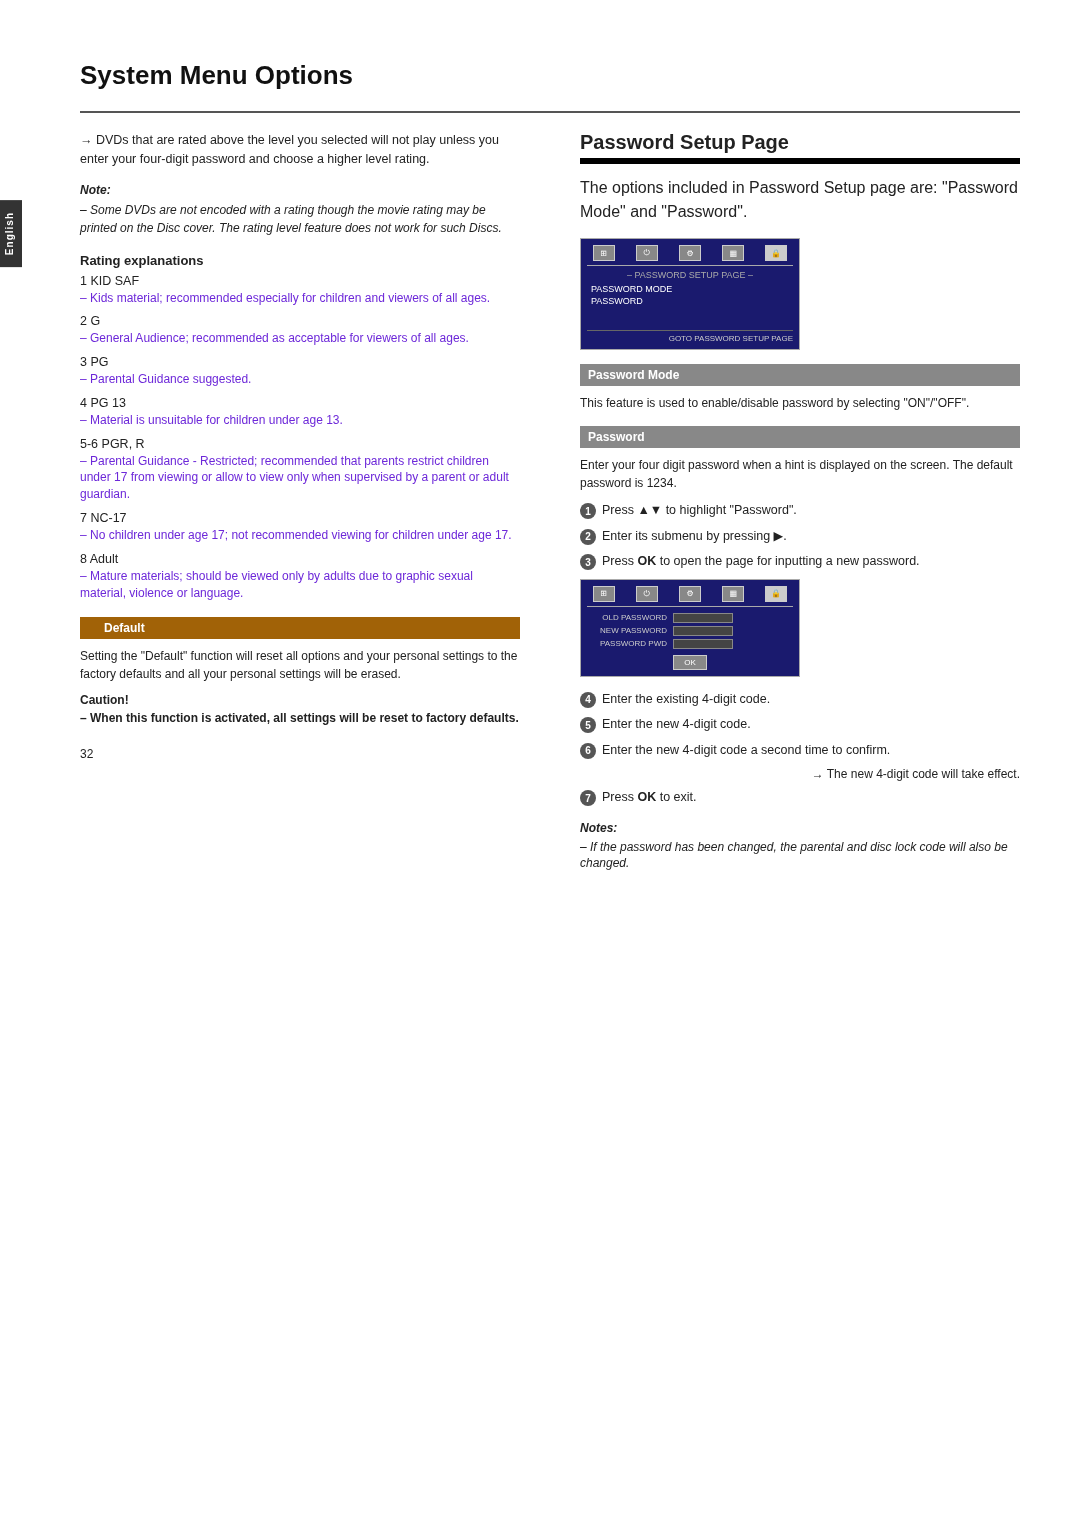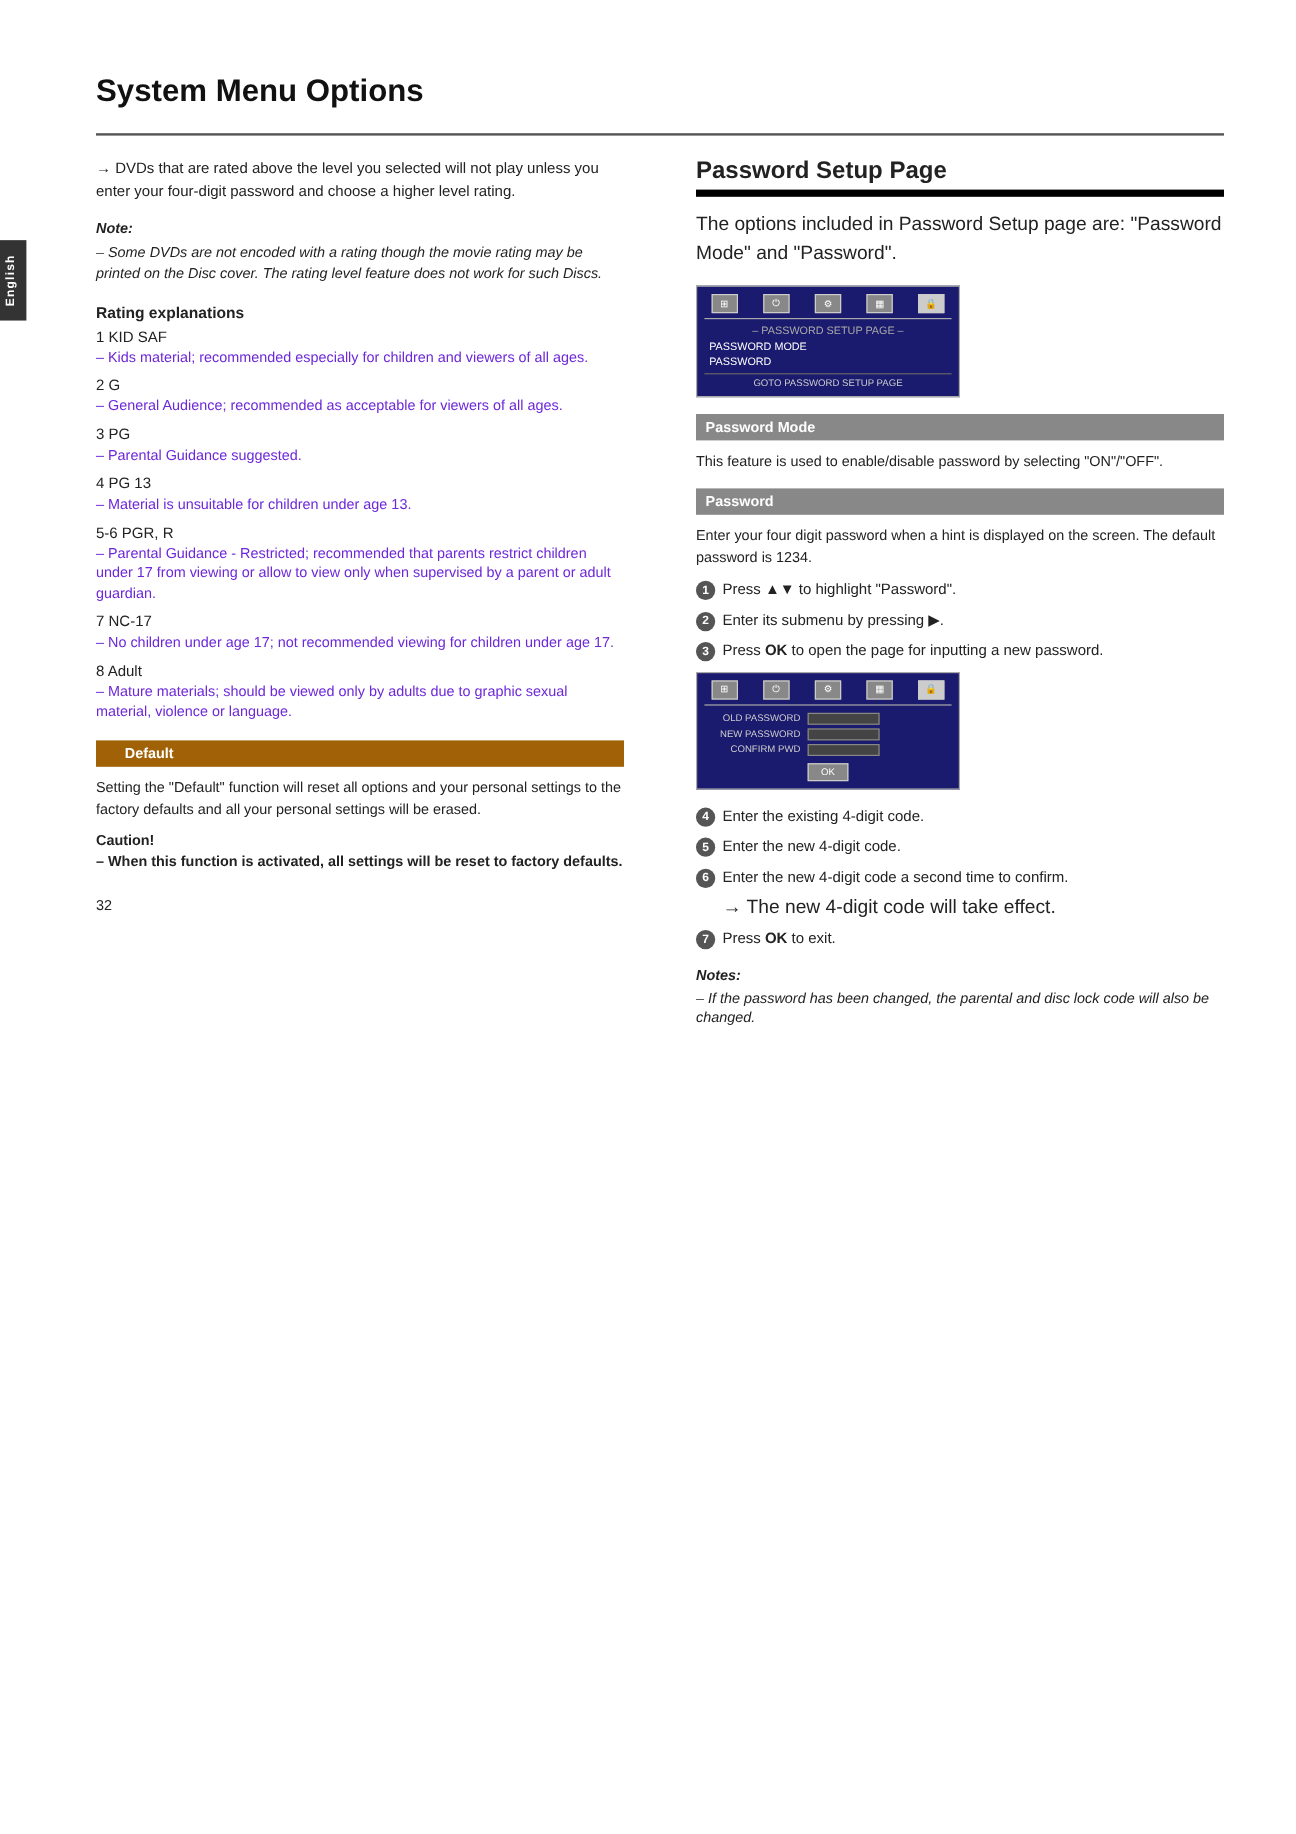--- a/index.html
+++ b/index.html
@@ -200,26 +200,26 @@
       margin-bottom: 3px;
     }
 
     .menu-mock-item {
       font-size: 9px;
       color: #fff;
       padding: 1px 4px;
     }
 
     .menu-mock-footer {
-      margin-top: 4px;
+      margin-top: 23px;
       border-top: 1px solid #666;
       padding-top: 3px;
       font-size: 8px;
       color: #ccc;
-      text-align: center;
+      text-align: right;
     }
 
     .subsection-box {
       background: #888;
       color: #fff;
       font-size: 12px;
       font-weight: bold;
       padding: 4px 8px;
       margin-bottom: 8px;
       margin-top: 14px;
@@ -450,40 +450,40 @@
       </div>
       <div class="pwd-mock-row">
         <div class="pwd-mock-label">OLD PASSWORD</div>
         <div class="pwd-mock-field"></div>
       </div>
       <div class="pwd-mock-row">
         <div class="pwd-mock-label">NEW PASSWORD</div>
         <div class="pwd-mock-field"></div>
       </div>
       <div class="pwd-mock-row">
-        <div class="pwd-mock-label">CONFIRM PWD</div>
+        <div class="pwd-mock-label">PASSWORD PWD</div>
         <div class="pwd-mock-field"></div>
       </div>
       <div class="pwd-mock-ok">
         <div class="pwd-mock-ok-btn">OK</div>
       </div>
     </div>
           <div class="step-item">
             <div class="step-circle">4</div>
             <div class="step-text">Enter the existing 4-digit code.</div>
           </div>
           <div class="step-item">
             <div class="step-circle">5</div>
             <div class="step-text">Enter the new 4-digit code.</div>
           </div>
           <div class="step-item">
             <div class="step-circle">6</div>
             <div class="step-text">Enter the new 4-digit code a second time to confirm.</div>
           </div>
-          <div style="margin-left: 22px; margin-bottom: 8px; font-size: 16px;">→ The new 4-digit code will take effect.</div>
+          <div style="margin-left: 22px; margin-bottom: 8px; font-size: 12px; text-align: right;">→ The new 4-digit code will take effect.</div>
           <div class="step-item">
             <div class="step-circle">7</div>
             <div class="step-text">Press <b>OK</b> to exit.</div>
           </div>
           <div class="notes-block">
             <div class="notes-label">Notes:</div>
             <p class="notes-item">– If the password has been changed, the parental and disc lock code will also be changed.</p>
           </div>
         </div>
 

